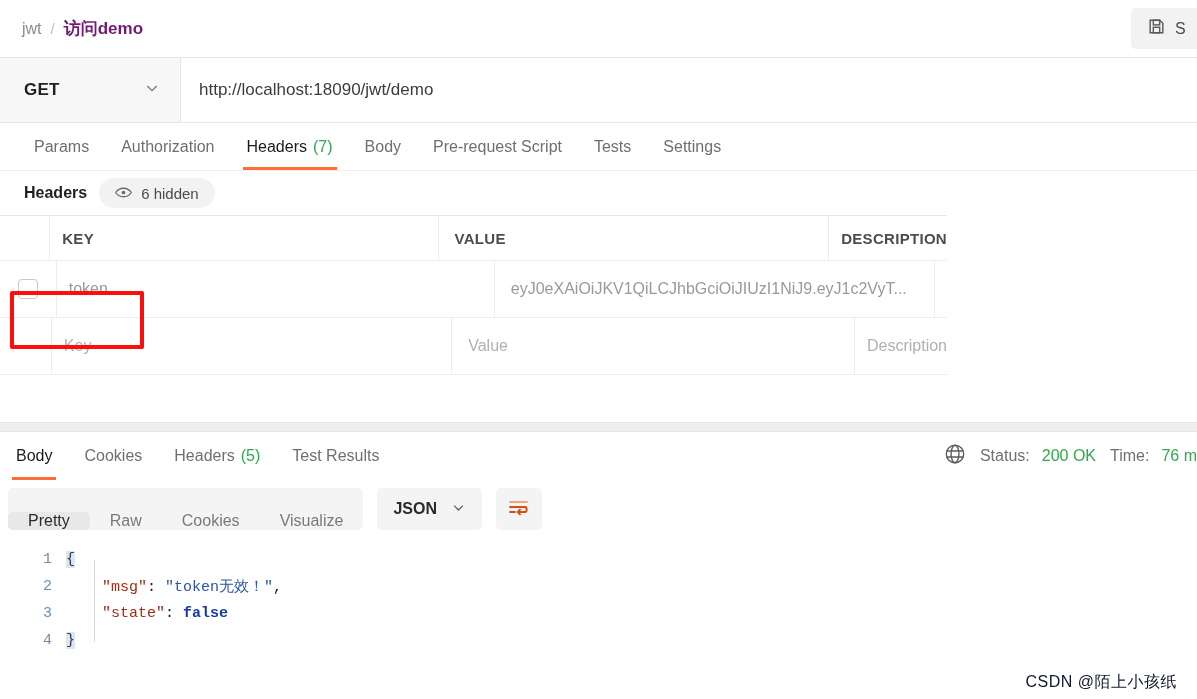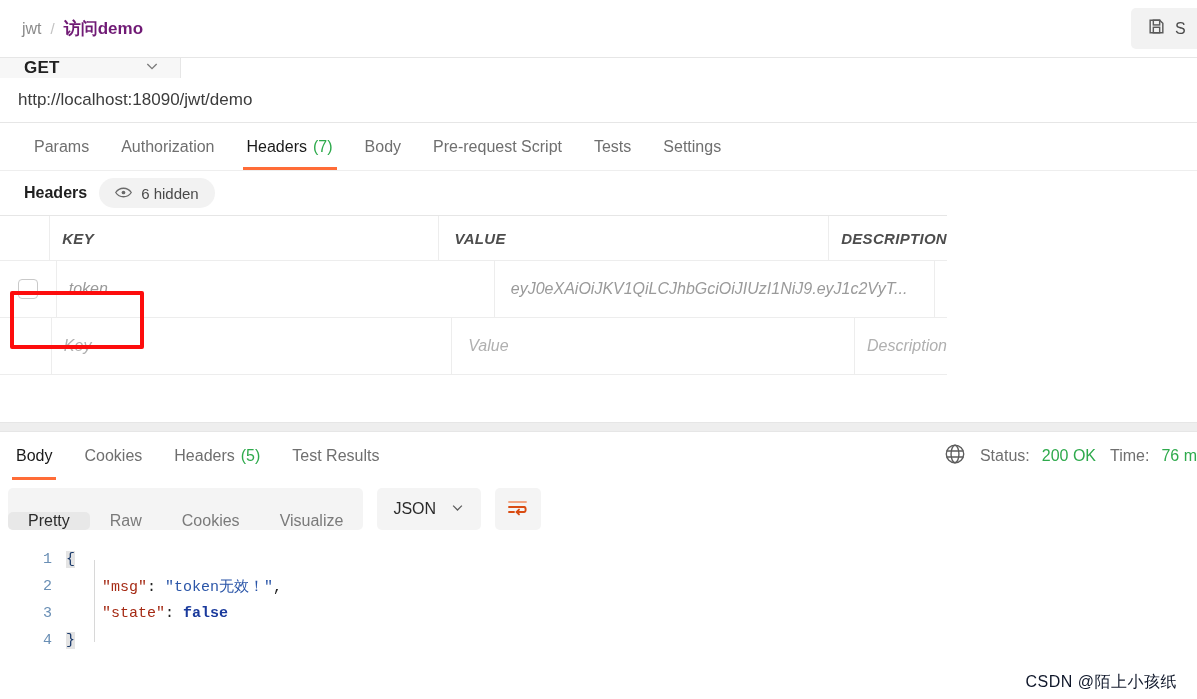--- a/index.html
+++ b/index.html
@@ -30,21 +30,21 @@
     padding-left: 16px;
     color: #4b4b4b; font-size: 16px;
   }
   .save-btn svg { flex: 0 0 auto; }
 
   
   .urlbar {
     height: 66px;
     border-top: 1px solid #e6e6e6;
     border-bottom: 1px solid #e6e6e6;
-    display: flex; align-items: stretch; flex-direction: column;
+    display: flex; align-items: stretch;
   }
   .method {
     width: 181px;
     background: #f7f7f7;
     border-right: 1px solid #e6e6e6;
     display: flex; align-items: center; justify-content: space-between;
     padding: 0 20px 0 24px;
   }
   .method-label { font-size: 17px; font-weight: bold; color: #212121; letter-spacing: .2px; }
   .url-input {
@@ -85,21 +85,21 @@
   }
   .headers-title { font-size: 16px; font-weight: bold; color: #1f1f1f; padding: 0 12px; }
   .hidden-pill {
     display: flex; align-items: center; gap: 9px;
     background: #f2f2f2; border-radius: 16px;
     height: 30px; padding: 0 16px;
     font-size: 15px; color: #4a4a4a;
   }
 
   
-  .tbl { width: 947px; border-top: 1px solid #e6e6e6; font-style: italic; }
+  .tbl { width: 947px; border-top: 1px solid #e6e6e6; }
   .trow { display: flex; border-bottom: 1px solid #ededed; }
   .trow.head { height: 45px; }
   .trow.body { height: 57px; }
   .c-check { width: 62px; border-right: 1px solid #ededed; display: flex; align-items: center; justify-content: center; }
   .c-key   { width: 478px; border-right: 1px solid #ededed; display: flex; align-items: center; padding-left: 12px; }
   .c-val   { width: 480px; border-right: 1px solid #ededed; display: flex; align-items: center; padding-left: 16px; }
   .c-desc  { flex: 1; display: flex; align-items: center; padding-left: 12px; }
   .th { font-size: 15px; font-weight: bold; color: #4d4d4d; letter-spacing: .3px; }
   .cell-filled { font-size: 16px; color: #9a9a9a; }
   .cell-ph { font-size: 16px; color: #b0b0b0; }
@@ -155,21 +155,21 @@
   .seg-item {
     display: flex; align-items: center;
     padding: 0 20px; font-size: 16px; color: #7a7a7a;
     border-radius: 5px;
   }
   .seg-item.active { background: #e8e8e8; color: #2b2b2b; }
   .dropdown {
     display: flex; align-items: center; gap: 14px;
     background: #f4f4f4; border-radius: 5px;
     height: 42px; padding: 0 16px;
-    font-size: 16px; font-weight: normal; color: #2b2b2b;
+    font-size: 16px; font-weight: bold; color: #2b2b2b;
   }
   .icon-btn {
     width: 46px; height: 42px;
     background: #f4f4f4; border-radius: 5px;
     display: flex; align-items: center; justify-content: center;
   }
 
   
   .code {
     font-family: "Liberation Mono", monospace;

